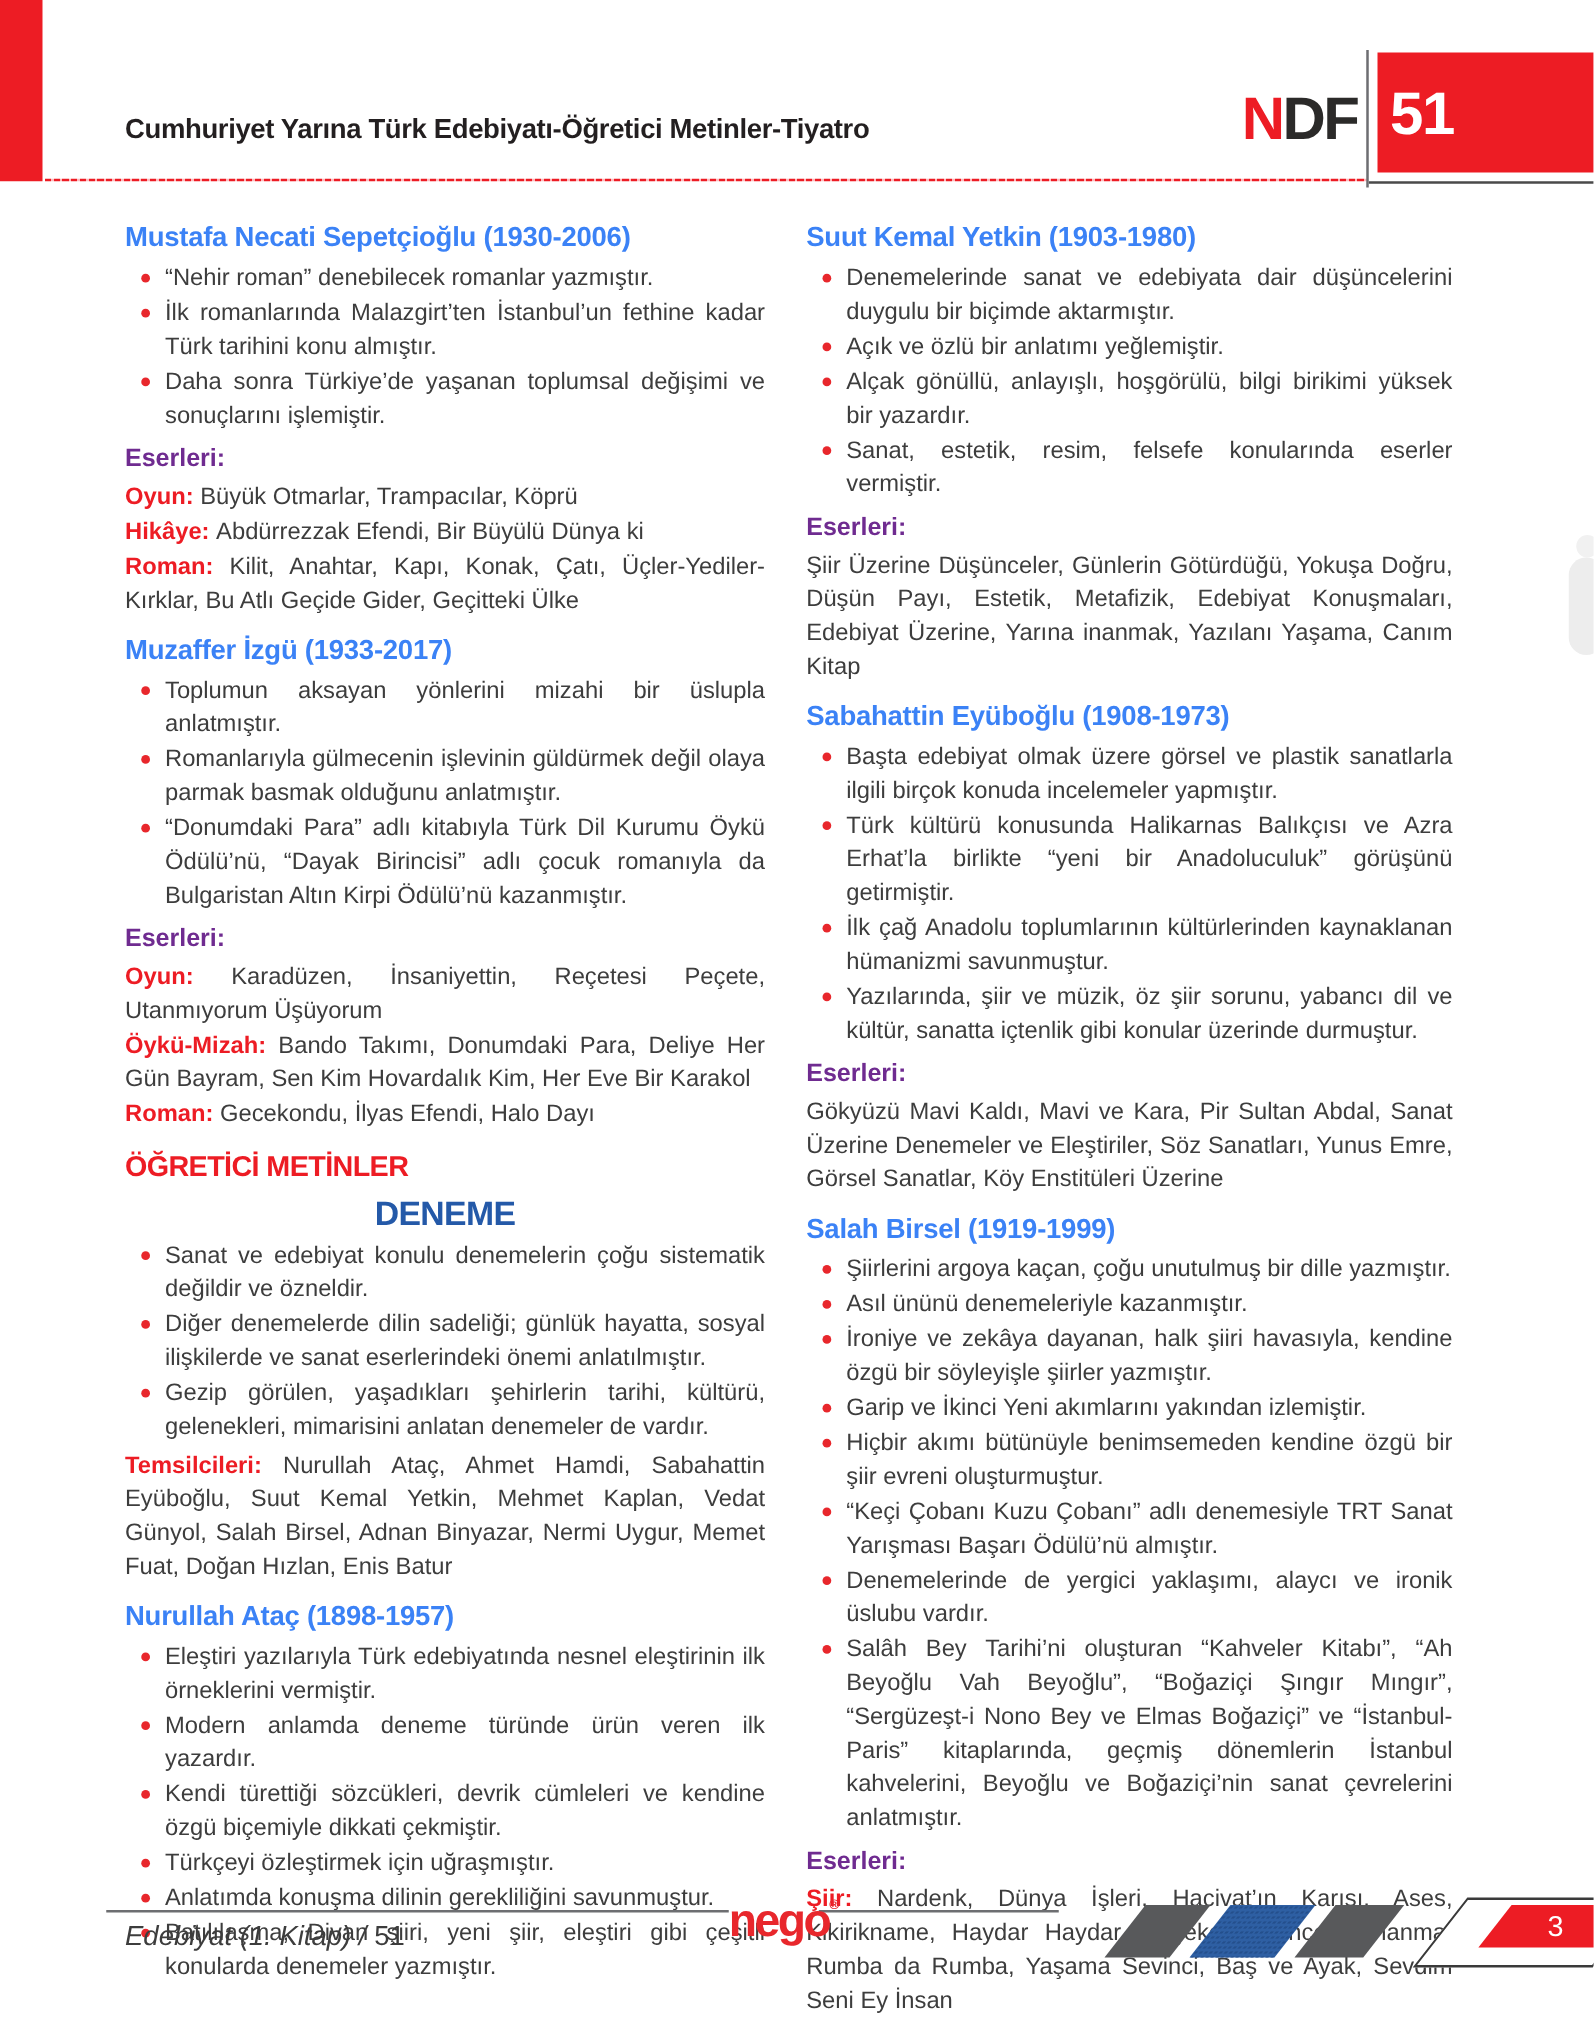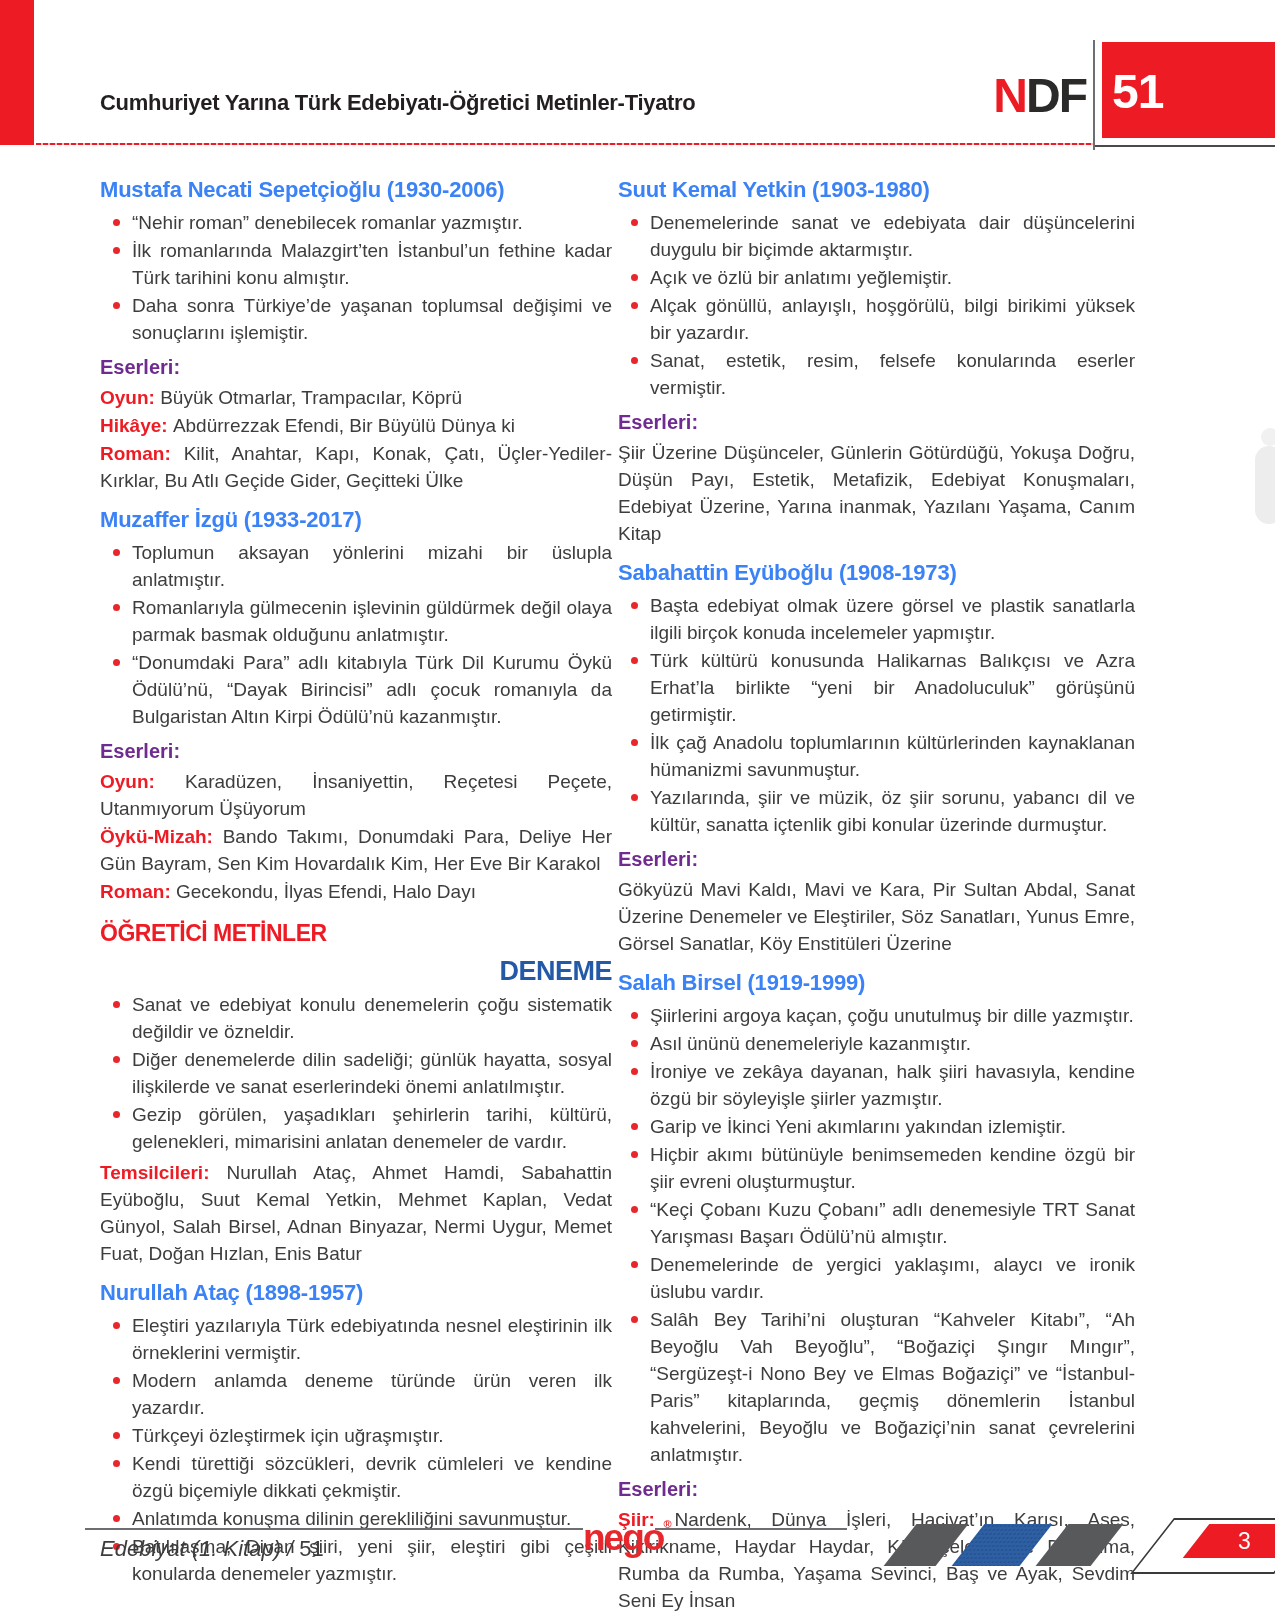--- a/index.html
+++ b/index.html
@@ -17,26 +17,26 @@
         font-size:48px;font-weight:bold;letter-spacing:-2px;color:#2b2a29;}
   .ndf-n{color:#ed1c24;}
   .ndf-box{position:absolute;left:1102px;top:42px;width:173px;height:96px;background:#ed1c24;}
   .ndf-number{position:absolute;left:10px;top:22px;font-size:48px;font-weight:bold;color:#ffffff;letter-spacing:-1px;}
   
   .page-curl{position:absolute;right:-8px;top:446px;width:28px;height:78px;background:#ededed;border-radius:14px;}
   .page-curl2{position:absolute;right:-4px;top:428px;width:18px;height:18px;background:#f1f1f1;border-radius:50%;}
   
   .col{position:absolute;top:175px;width:512px;font-size:19px;line-height:27px;text-align:justify;}
   .col-left{left:100px;}
-  .col-right{left:618px;width:517px;}
+  .col-right{left:645px;width:517px;}
   .author-heading{color:#3b82f6;font-size:22px;font-weight:bold;margin:13px 0 6px;
         letter-spacing:-0.2px;line-height:26px;text-align:left;}
   .col > .author-heading:first-child{margin-top:2px;}
   .section-red{color:#ed1c24;font-size:23px;font-weight:bold;margin:12px 0 2px;letter-spacing:-0.5px;line-height:32px;text-align:left;}
-  .section-blue{color:#2459a8;font-size:27px;font-weight:bold;margin:6px 0 4px;letter-spacing:-0.5px;line-height:32px;text-align:right;}
+  .section-blue{color:#2459a8;font-size:27px;font-weight:bold;margin:6px 0 4px;letter-spacing:-0.5px;line-height:32px;text-align:center;}
   .subheading{color:#6f2b90;font-size:20px;font-weight:bold;margin:8px 0 3px;text-align:left;}
   ul.bullets{margin:0 0 4px 0;padding:0;list-style:none;}
   ul.bullets li{position:relative;padding-left:32px;margin:1px 0;}
   .dot{position:absolute;left:13px;top:10px;width:7px;height:7px;border-radius:50%;background:#e8272c;}
   p.labeled,p.plain{margin:1px 0;}
   .label{font-weight:bold;color:#ed1c24;}
   
   .footer-rule-l{position:absolute;left:85px;top:1528px;width:498px;height:2px;background:#6d6e71;}
   .footer-rule-r{position:absolute;left:655px;top:1528px;width:192px;height:2px;background:#6d6e71;}
   .footer-text{position:absolute;left:100px;top:1536px;font-size:22px;color:#3d3d3d;}
@@ -99,22 +99,22 @@
       <ul class="bullets">
         <li><span class="dot"></span><span>Sanat ve edebiyat konulu denemelerin çoğu sistematik değildir ve özneldir.</span></li>
         <li><span class="dot"></span><span>Diğer denemelerde dilin sadeliği; günlük hayatta, sosyal ilişkilerde ve sanat eserlerindeki önemi anlatılmıştır.</span></li>
         <li><span class="dot"></span><span>Gezip görülen, yaşadıkları şehirlerin tarihi, kültürü, gelenekleri, mimarisini anlatan denemeler de vardır.</span></li>
       </ul>
       <p class="labeled"><span class="label">Temsilcileri: </span><span>Nurullah Ataç, Ahmet Hamdi, Sabahattin Eyüboğlu, Suut Kemal Yetkin, Mehmet Kaplan, Vedat Günyol, Salah Birsel, Adnan Binyazar, Nermi Uygur, Memet Fuat, Doğan Hızlan, Enis Batur</span></p>
       <h2 class="author-heading">Nurullah Ataç (1898-1957)</h2>
       <ul class="bullets">
         <li><span class="dot"></span><span>Eleştiri yazılarıyla Türk edebiyatında nesnel eleştirinin ilk örneklerini vermiştir.</span></li>
         <li><span class="dot"></span><span>Modern anlamda deneme türünde ürün veren ilk yazardır.</span></li>
+        <li><span class="dot"></span><span>Kendi türettiği sözcükleri, devrik cümleleri ve kendine özgü biçemiyle dikkati çekmiştir.</span></li>
         <li><span class="dot"></span><span>Türkçeyi özleştirmek için uğraşmıştır.</span></li>
-        <li><span class="dot"></span><span>Kendi türettiği sözcükleri, devrik cümleleri ve kendine özgü biçemiyle dikkati çekmiştir.</span></li>
         <li><span class="dot"></span><span>Anlatımda konuşma dilinin gerekliliğini savunmuştur.</span></li>
         <li><span class="dot"></span><span>Batılılaşma, Divan şiiri, yeni şiir, eleştiri gibi çeşitli konularda denemeler yazmıştır.</span></li>
       </ul>
     </div>
   <div class="col col-right" id="col-right">
       <h2 class="author-heading">Suut Kemal Yetkin (1903-1980)</h2>
       <ul class="bullets">
         <li><span class="dot"></span><span>Denemelerinde sanat ve edebiyata dair düşüncelerini duygulu bir biçimde aktarmıştır.</span></li>
         <li><span class="dot"></span><span>Açık ve özlü bir anlatımı yeğlemiştir.</span></li>
         <li><span class="dot"></span><span>Alçak gönüllü, anlayışlı, hoşgörülü, bilgi birikimi yüksek bir yazardır.</span></li>

